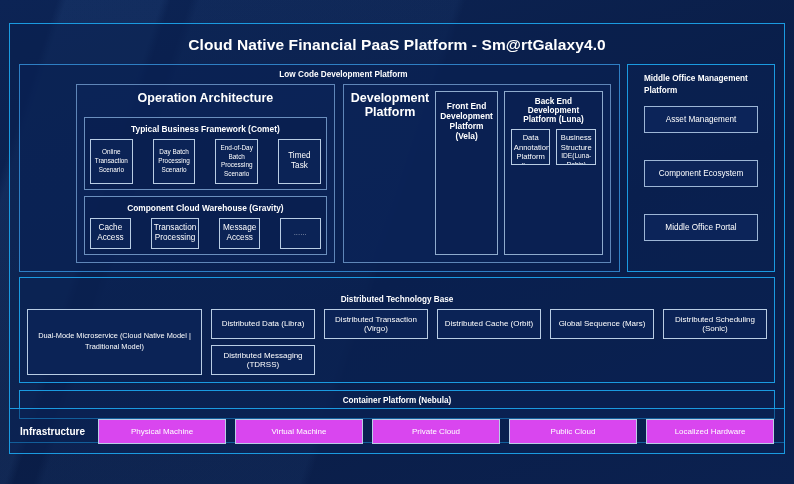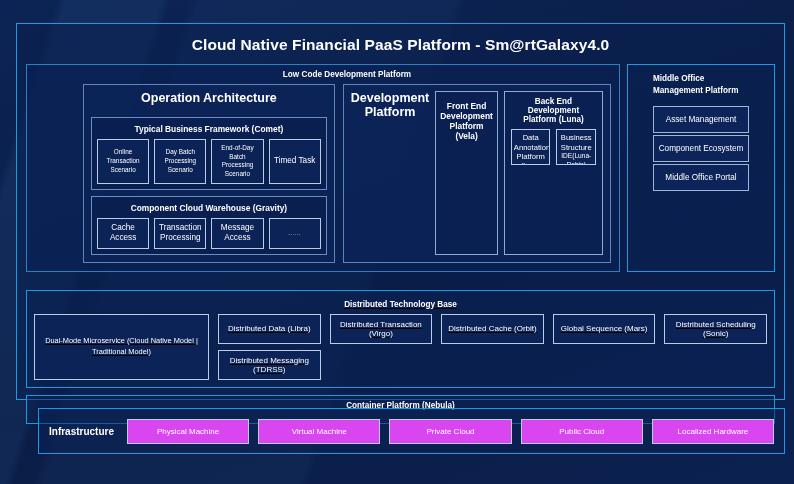--- a/index.html
+++ b/index.html
@@ -18,22 +18,22 @@
     background:
       linear-gradient(108deg, rgba(255,255,255,0) 6%, rgba(90,150,220,0.085) 7%, rgba(90,150,220,0.085) 17%, rgba(255,255,255,0) 18%),
       linear-gradient(108deg, rgba(255,255,255,0) 20%, rgba(90,150,220,0.055) 21%, rgba(90,150,220,0.055) 48%, rgba(255,255,255,0) 49%),
       linear-gradient(160deg, #0c2455 0%, #0a1d46 55%, #0b2150 100%);
     pointer-events: none;
   }
 
   
   .main-frame {
     position: absolute;
-    left: 16px; top: 23px; right: 9px;
-    height: 377px;
+    left: 9px; top: 23px; right: 9px;
+    height: 420px;
     border: 1.5px solid #1a9ae0;
     background: rgba(8,30,78,0.45);
     padding: 0;
   }
   .page-title {
     text-align: center;
     color: #ffffff;
     font-size: 15.5px;
     font-weight: bold;
     letter-spacing: .1px;
@@ -89,21 +89,21 @@
     background: rgba(9,30,76,0.55);
     padding: 4px 5px 5px;
   }
   .group-title {
     text-align: center;
     color: #ffffff;
     font-size: 8.4px;
     font-weight: bold;
     padding: 2px 0 5px;
   }
-  .chips { display: flex; gap: 5px; }
+  .chips { display: flex; gap: 20px; }
   .chip {
     flex: 1 1 0;
     border: 1px solid #b9cde4;
     background: #0b2356;
     color: #ffffff;
     font-size: 6.4px;
     line-height: 1.35;
     text-align: center;
     padding: 4px 2px;
     min-height: 26px;
@@ -147,48 +147,47 @@
     overflow: hidden;
     max-height: 36px;
   }
   .devsub .sm { font-size: 6.6px; }
 
   
   .middle-office {
     flex: 0 0 148px;
     border: 1.4px solid #1a9ae0;
     background: rgba(10,33,83,0.5);
-    padding: 8px 25px 10px;
+    padding: 8px 16px 10px;
     display: flex;
     flex-direction: column;
   }
   .mo-title {
     color: #ffffff;
     font-size: 8.2px;
     font-weight: bold;
     line-height: 1.45;
     padding-bottom: 9px;
   }
-  .mo-list { display: flex; flex-direction: column; gap: 2px; }
+  .mo-list { display: flex; flex-direction: column; gap: 27px; }
   .mo-item {
     border: 1px solid #9db6d6;
     background: #0c2459;
     color: #ffffff;
     font-size: 8.2px;
     text-align: center;
     padding: 8px 3px;
   }
 
   
   .dtb {
-    margin: 18px 9px 0;
+    margin: 5px 9px 0;
     border: 1.2px solid #1a9ae0;
     background: rgba(10,33,83,0.5);
-    padding: 4px 7px 7px;
-    text-decoration: underline;
+    padding: 12px 7px 7px;
   }
   .dtb-row { display: flex; gap: 9px; align-items: stretch; }
   .dtb-left {
     flex: 0 0 175px;
     border: 1px solid #b9cde4;
     background: #0b2356;
     color: #ffffff;
     font-size: 7.4px;
     line-height: 1.45;
     text-align: center;
@@ -235,21 +234,20 @@
     position: absolute;
     left: 9px; right: 9px;
     top: 408px;
     height: 46px;
     border: 1.5px solid #1a9ae0;
     background: rgba(10,33,83,0.5);
     display: flex;
     align-items: center;
     gap: 9px;
     padding: 0 10px;
-    margin-left: 29px;
   }
   .infra-label {
     flex: 0 0 auto;
     color: #ffffff;
     font-size: 10px;
     font-weight: bold;
     padding-right: 4px;
   }
   .infra-cell {
     flex: 1 1 0;

